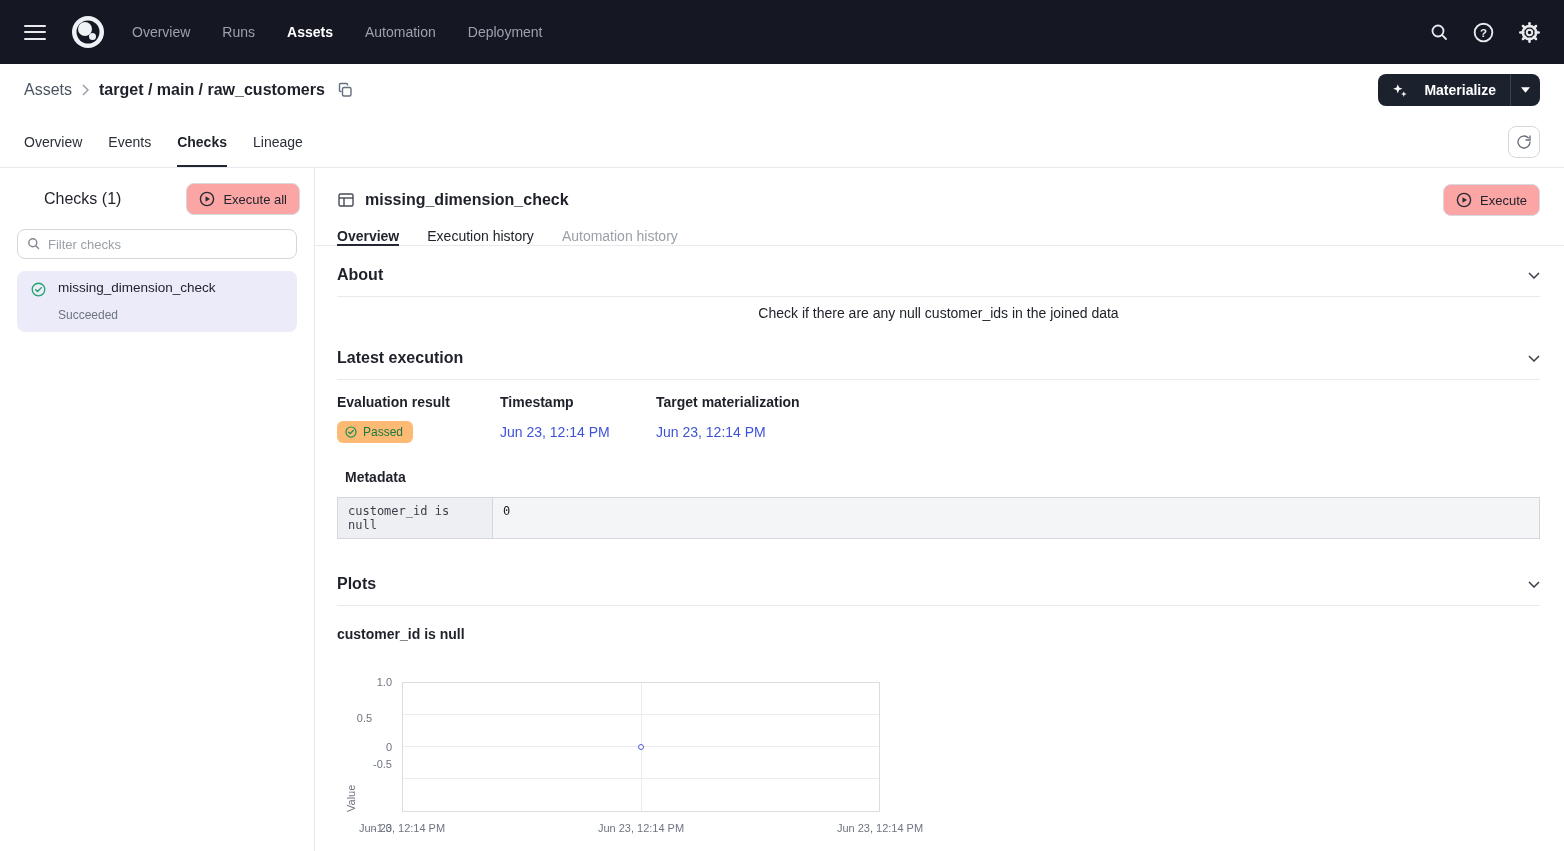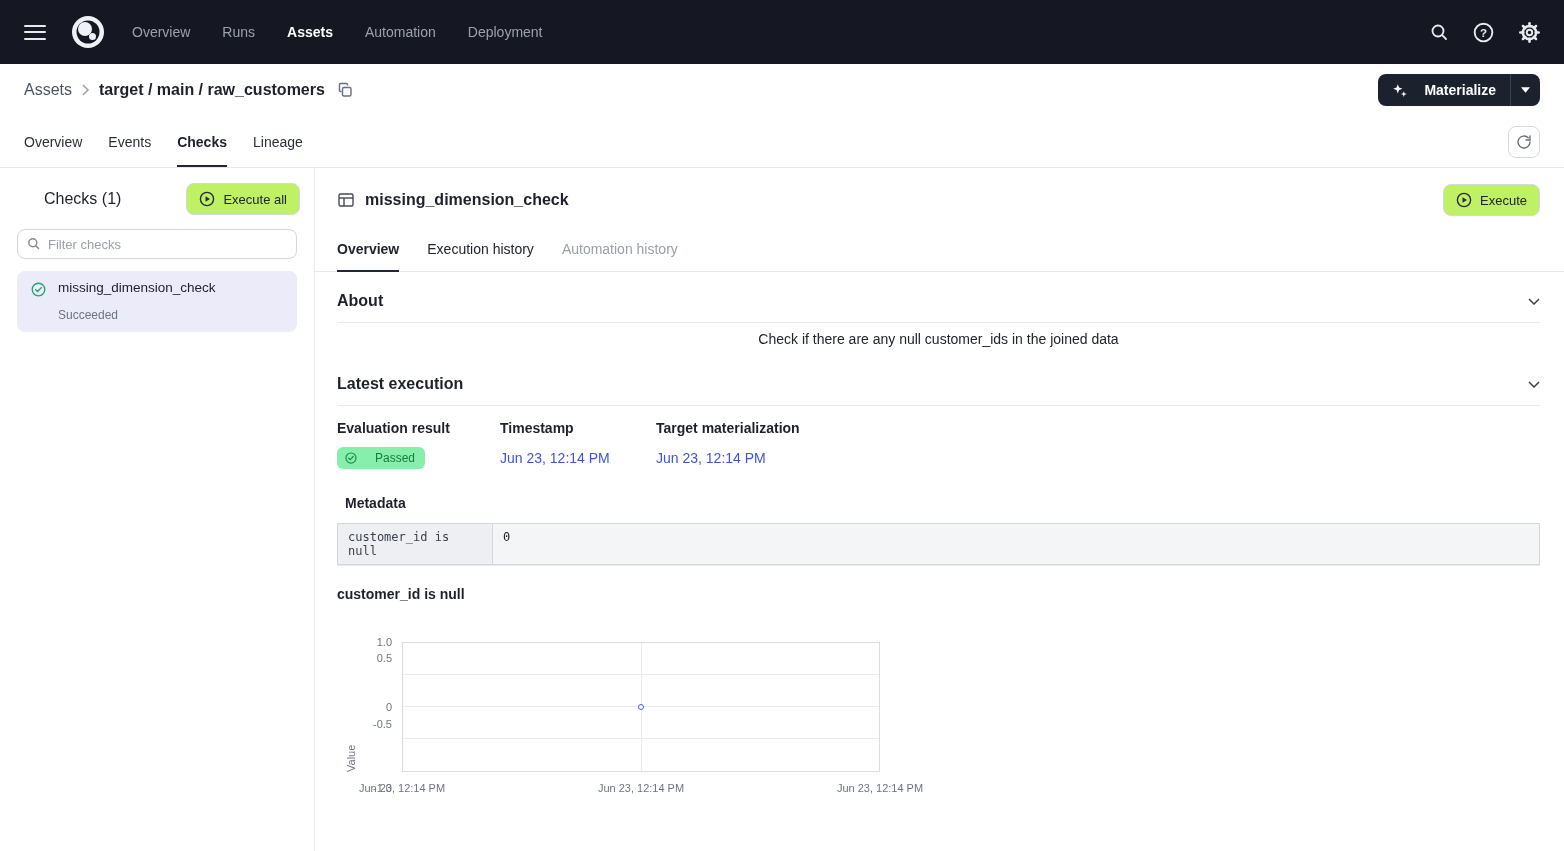--- a/index.html
+++ b/index.html
@@ -43,21 +43,21 @@
   .tabs { display: flex; gap: 26px; height: 100%; }
   .tab { font-size: 14px; color: #2A2E37; display: flex; align-items: center; border-bottom: 2px solid transparent; padding-top: 2px; cursor: pointer; }
   .tab.active { font-weight: 700; border-bottom-color: #232732; color: #1E2129; }
   .refresh-btn { width: 32px; height: 32px; border: 1px solid #D5D8DD; border-radius: 8px; background: #fff; display: flex; align-items: center; justify-content: center; cursor: pointer; }
 
   
   .content { display: flex; height: 683px; }
   .sidebar { width: 315px; border-right: 1px solid #E7E9EC; flex-shrink: 0; }
   .sidebar-header { display: flex; align-items: center; justify-content: space-between; padding: 15px 14px 14px 24px; }
   .sidebar-title { font-size: 16px; font-weight: 400; color: #1E2129; margin-left: 20px; }
-  .btn { display: inline-flex; align-items: center; gap: 8px; height: 32px; padding: 0 12px; border: 1px solid #D5D8DD; border-radius: 8px; background: #bef264; font-size: 13px; color: #21242C; cursor: pointer; font-weight: 500; }
+  .btn { display: inline-flex; align-items: center; gap: 8px; height: 32px; padding: 0 12px; border: 1px solid #D5D8DD; border-radius: 8px; background: #fca5a5; font-size: 13px; color: #21242C; cursor: pointer; font-weight: 500; }
   .filter-wrap { margin: 0 17px; position: relative; }
   .filter-input { width: 100%; height: 30px; border: 1px solid #D3D7DC; border-radius: 8px; padding: 0 10px 0 30px; font-size: 13px; color: #21242C; outline: none; font-family: inherit; background:#fff; }
   .filter-input::placeholder { color: #9AA0A8; }
   .filter-icon { position: absolute; left: 10px; top: 8px; }
   .check-list { margin-top: 12px; padding: 0 17px; }
   .check-item { background: #ECEBFA; border-radius: 8px; padding: 9px 12px 10px 41px; position: relative; cursor: pointer; }
   .check-item .status-icon { position: absolute; left: 14px; top: 11px; }
   .check-name { font-size: 13.5px; color: #21242C; }
   .check-status { font-size: 12px; color: #6E7480; margin-top: 13px; }
 
@@ -74,37 +74,37 @@
   .section-head { display: flex; align-items: center; justify-content: space-between; padding: 20px 0 12px; cursor: pointer; }
   .section-head.tall { padding-top: 28px; }
   .section-head.taller { padding-top: 36px; }
   .section-title { font-size: 16px; font-weight: 700; color: #1E2129; }
   .divider { height: 1px; background: #E7E9EC; }
   .about-desc { margin-top: 8px; font-size: 14px; color: #21242C; text-align: center; }
 
   .exec-grid { display: grid; grid-template-columns: 163px 156px 1fr; }
   .exec-grid.head { margin-top: 14px; font-weight: 700; font-size: 14px; color: #1E2129; }
   .exec-grid.vals { margin-top: 11px; align-items: center; }
-  .badge { display: inline-flex; align-items: center; gap: 18px; background: #86efac; color: #19793F; font-size: 12px; font-weight: 500; padding: 4px 10px 4px 8px; border-radius: 6px; width: fit-content; }
+  .badge { display: inline-flex; align-items: center; gap: 6px; background: #fdba74; color: #19793F; font-size: 12px; font-weight: 500; padding: 4px 10px 4px 8px; border-radius: 6px; width: fit-content; }
   .link { color: #3E53D6; font-size: 14px; text-decoration: none; cursor: pointer; }
 
   .meta-heading { margin-top: 26px; font-size: 14px; font-weight: 700; color: #1E2129; margin-left: 8px; }
   .meta-table { margin-top: 12px; border: 1px solid #D4D7DC; display: grid; grid-template-columns: 155px 1fr; font-family: "DejaVu Sans Mono", monospace; font-size: 12px; }
   .meta-key { background: #EDEFF2; padding: 6px 10px; border-right: 1px solid #D4D7DC; color: #3A3F49; }
   .meta-val { background: #F4F5F7; padding: 6px 10px; color: #21242C; }
 
   .plot-title { margin-top: 20px; font-size: 14px; font-weight: 700; color: #1E2129; }
   .chart { position: relative; height: 170px; margin-top: 40px; }
   .ylabel { position: absolute; left: 8px; top: 0; height: 130px; display: flex; align-items: center; writing-mode: vertical-rl; transform: rotate(180deg); font-size: 11px; color: #6E7480; }
   .plot-area { position: absolute; left: 65px; top: 0; width: 478px; height: 130px; border: 1px solid #DADDE2; }
   .gridline-h { position: absolute; left: 0; right: 0; height: 1px; background: #E9EBEE; }
   .gh0 { top: 31px; } .gh1 { top: 63px; } .gh2 { top: 95px; }
   .gridline-v { position: absolute; top: 0; bottom: 0; width: 1px; background: #E9EBEE; left: 50%; }
   .y-tick { position: absolute; width: 55px; text-align: right; font-size: 11px; color: #6E7480; left: 0; }
-  .yt0 { top: -6px; } .yt1 { top: 10px; } .yt2 { top: 59px; } .yt3 { top: 76px; } .yt4 { top: 140px; }
+  .yt0 { top: -6px; } .yt1 { top: 30px; text-align: center; } .yt2 { top: 59px; } .yt3 { top: 76px; } .yt4 { top: 140px; }
   .x-tick { position: absolute; top: 140px; font-size: 11px; color: #6E7480; transform: translateX(-50%); white-space: nowrap; }
   .xt0 { left: 65px; } .xt1 { left: 304px; } .xt2 { left: 543px; }
   .chart-point { position: absolute; width: 6px; height: 6px; border: 1.5px solid #4A5BD8; background: #fff; border-radius: 50%; transform: translate(-50%, -50%); }
 </style>
 </head>
 <body>
 
 <header class="topnav">
   <div class="topnav-left">
     <button class="icon-btn">
@@ -299,20 +299,26 @@
         <a class="link">Jun 23, 12:14 PM</a>
         <a class="link">Jun 23, 12:14 PM</a>
       </div>
 
       <div class="meta-heading">Metadata</div>
       <div class="meta-table">
         <div class="meta-key">customer_id is null</div>
         <div class="meta-val">0</div>
       </div>
 
+      <div class="section-head taller">
+        <span class="section-title">Plots</span>
+        <svg width="12" height="7" viewBox="0 0 12 7" fill="none" stroke="#3A3F49" stroke-width="1.5">
+            <path d="M1 1l5 5 5-5"></path>
+          </svg>
+      </div>
       <div class="divider"></div>
 
       <div class="plot-title">customer_id is null</div>
 
       <div class="chart">
         <span class="ylabel">Value</span>
         <span class="y-tick yt0">1.0</span>
         <span class="y-tick yt1">0.5</span>
         <span class="y-tick yt2">0</span>
         <span class="y-tick yt3">-0.5</span>

